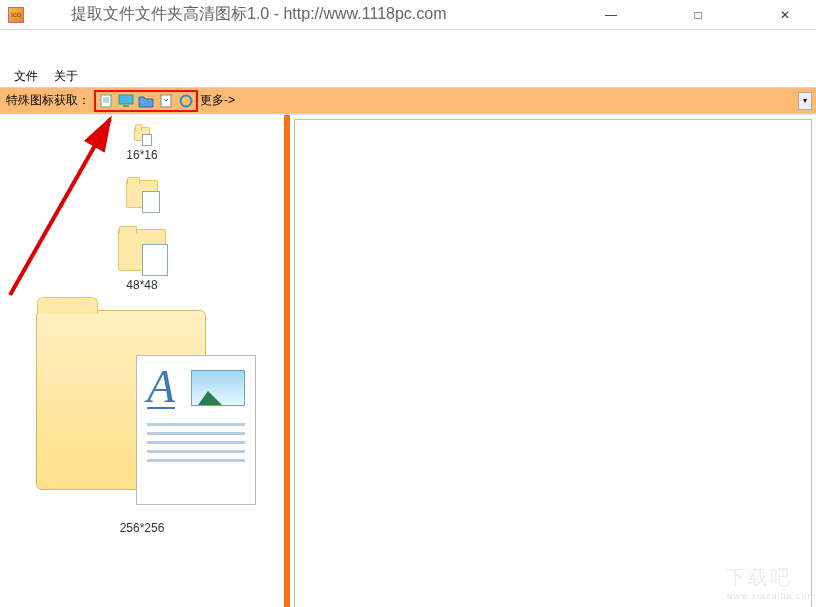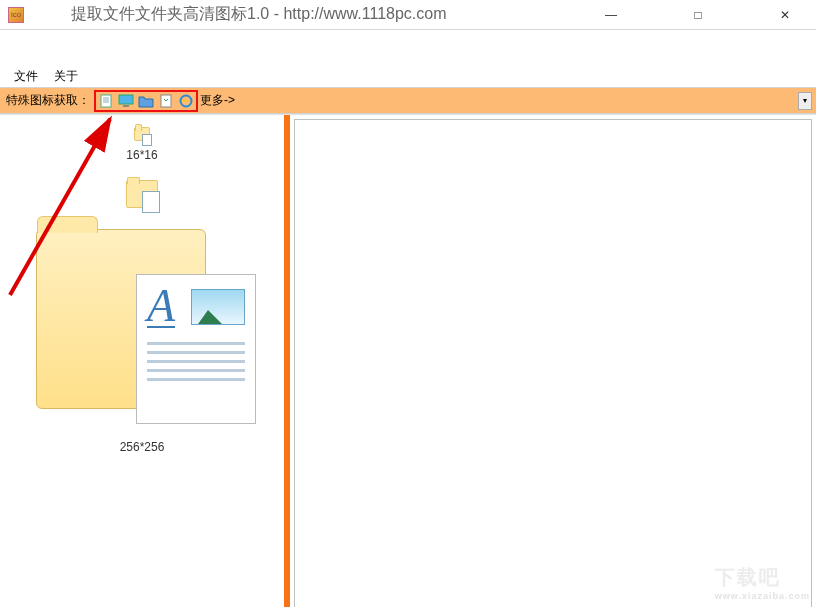--- a/index.html
+++ b/index.html
@@ -34,21 +34,21 @@
 .i256 { text-align:left; padding-left:30px; }
 .i256 .folder{width:170px;height:180px; background:linear-gradient(#fff0c0,#ffe08a); border:1px solid #d8b860; border-radius:6px;}
 .i256 .folder:before{height:16px;top:-14px;border-radius:6px 6px 0 0;}
 .i256 .doc-overlay{width:120px;height:150px; right:-50px; bottom:-12px; border:1px solid #bbb; padding:10px;}
 .doc-a { color:#3b7bb8; font-family: Georgia, serif; font-style:italic; font-size:46px; border-bottom:2px solid #3b7bb8; display:inline-block; line-height:0.9; margin-bottom:8px;}
 .doc-lines div{height:3px;background:#bcd; margin:6px 0;}
 .doc-pic{height:36px;background:linear-gradient(#9fd8f0,#e8f6ff);border:1px solid #6aa5c8;position:relative;width:54px;float:right;margin-left:6px;margin-top:4px;}
 .doc-pic:after{content:"";position:absolute;bottom:0;left:6px;width:0;height:0;border-left:10px solid transparent;border-right:14px solid transparent;border-bottom:14px solid #2e7d4e;}
 .arrow { position:absolute; width:180px; height:180px; pointer-events:none; z-index:50; }
 .arrow svg { overflow:visible; }
-.watermark { position:absolute; right:6px; bottom:6px; color:#ddd; font-size:20px; font-weight:bold; letter-spacing:2px; opacity:.55; font-family: "SimHei",sans-serif;}
+.watermark { position:absolute; right:0; bottom:6px; color:#ddd; font-size:20px; font-weight:normal; letter-spacing:2px; opacity:.55; font-family: "SimHei",sans-serif;}
 .watermark .sub{font-size:9px;display:block;letter-spacing:1px;color:#ccc;}
 </style>
 </head>
 <body>
 
 <div class="titlebar">
   <span class="app-icon">ico</span>
   <span class="title-text">提取文件文件夹高清图标1.0 - http://www.1118pc.com</span>
   <div class="win-ctrl">—</div>
   <div class="win-ctrl">□</div>
@@ -115,20 +115,24 @@
 
     <div class="icon-item i16">
       <span class="fld-sm"><span class="folder"></span><span class="doc-overlay"></span></span>
       <div class="lbl">16*16</div>
     </div>
 
     <div class="icon-item i32">
       <span class="fld-sm"><span class="folder"></span><span class="doc-overlay"></span></span>
     </div>
 
+    <div class="icon-item i48">
+      <span class="fld-sm"><span class="folder"></span><span class="doc-overlay"></span></span>
+      <div class="lbl">48*48</div>
+    </div>
 
     <div class="icon-item i256">
       <span class="fld-sm">
         <span class="folder"></span>
         <span class="doc-overlay">
           <span class="doc-a">A</span>
           <div class="doc-pic"></div>
           <div class="doc-lines">
               <div></div>
               <div></div>

